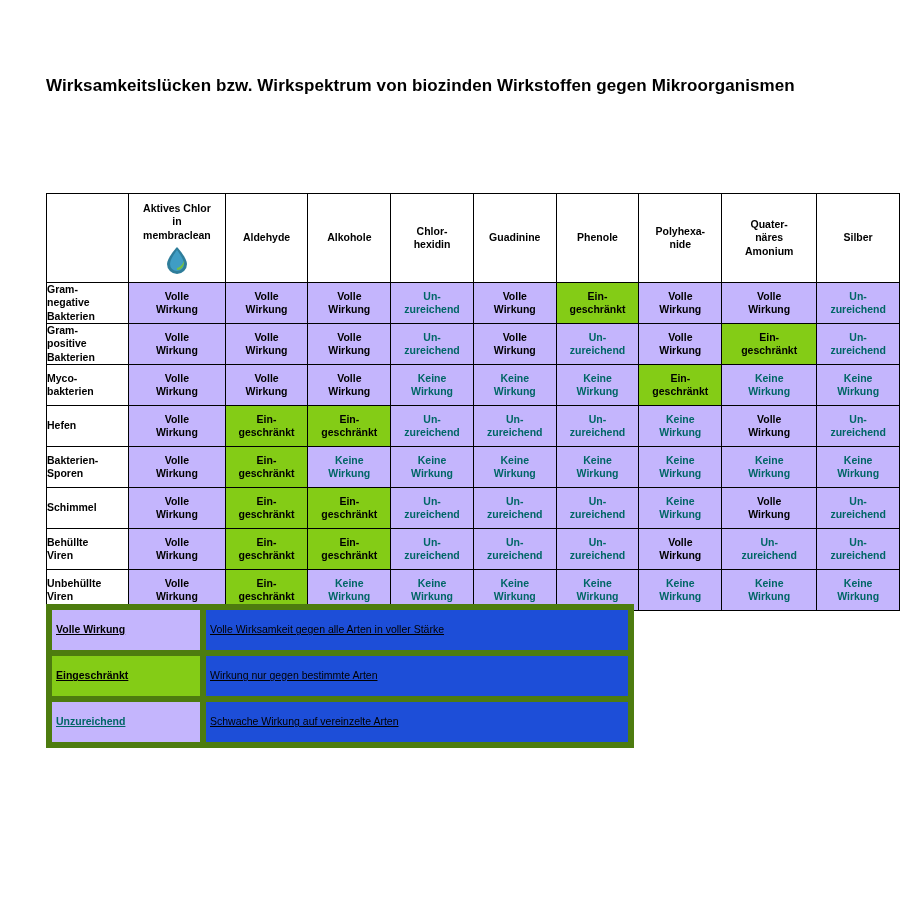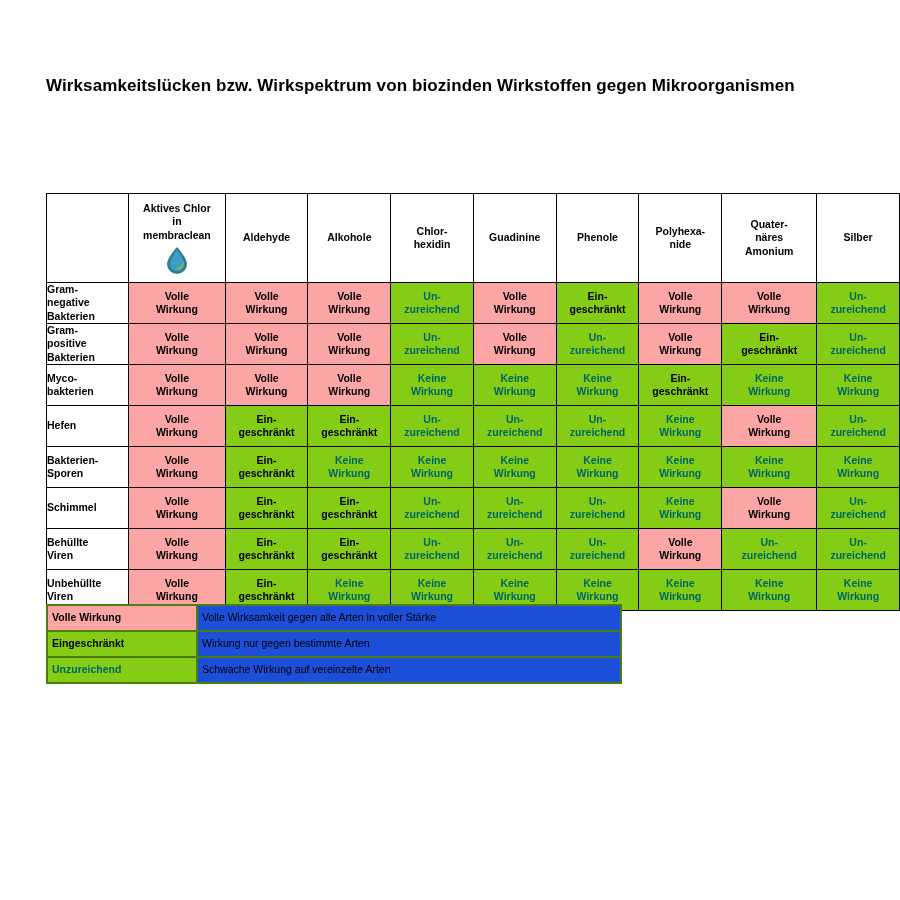--- a/index.html
+++ b/index.html
@@ -65,44 +65,45 @@
     background: #ffffff;
     text-align: left;
     font-size: 10.5px;
     font-weight: bold;
   }
   table.matrix td.cell {
     height: 40px;
     font-size: 10.5px;
     font-weight: bold;
   }
-  .c-green  { background: #fca5a5; color: #000000; }
+  .c-green  { background: #c4b5fd; color: #000000; }
   .c-yellow { background: #84cc16; color: #000000; }
-  .c-red    { background: #84cc16; color: #006666; }
+  .c-red    { background: #c4b5fd; color: #006666; }
   .drop-wrap {
     margin-top: 4px;
     display: flex;
     justify-content: center;
     align-items: center;
   }
   #legend-wrap {
     position: absolute;
     left: 46px;
     top: 604px;
   }
   table.legend {
     border-collapse: collapse;
     table-layout: fixed;
   }
   table.legend td {
-    border: 2px solid #4d7c0f;
+    border: 6px solid #4d7c0f;
     height: 16px;
     font-size: 10.5px;
-    padding: 4px 4px;
+    padding: 12px 4px;
     line-height: 1.1;
+    text-decoration: underline;
   }
   table.legend td.key {
     width: 140px;
     font-weight: bold;
     text-align: left;
   }
   table.legend td.desc {
     width: 414px;
     background: #1d4ed8;
     color: #000000;

